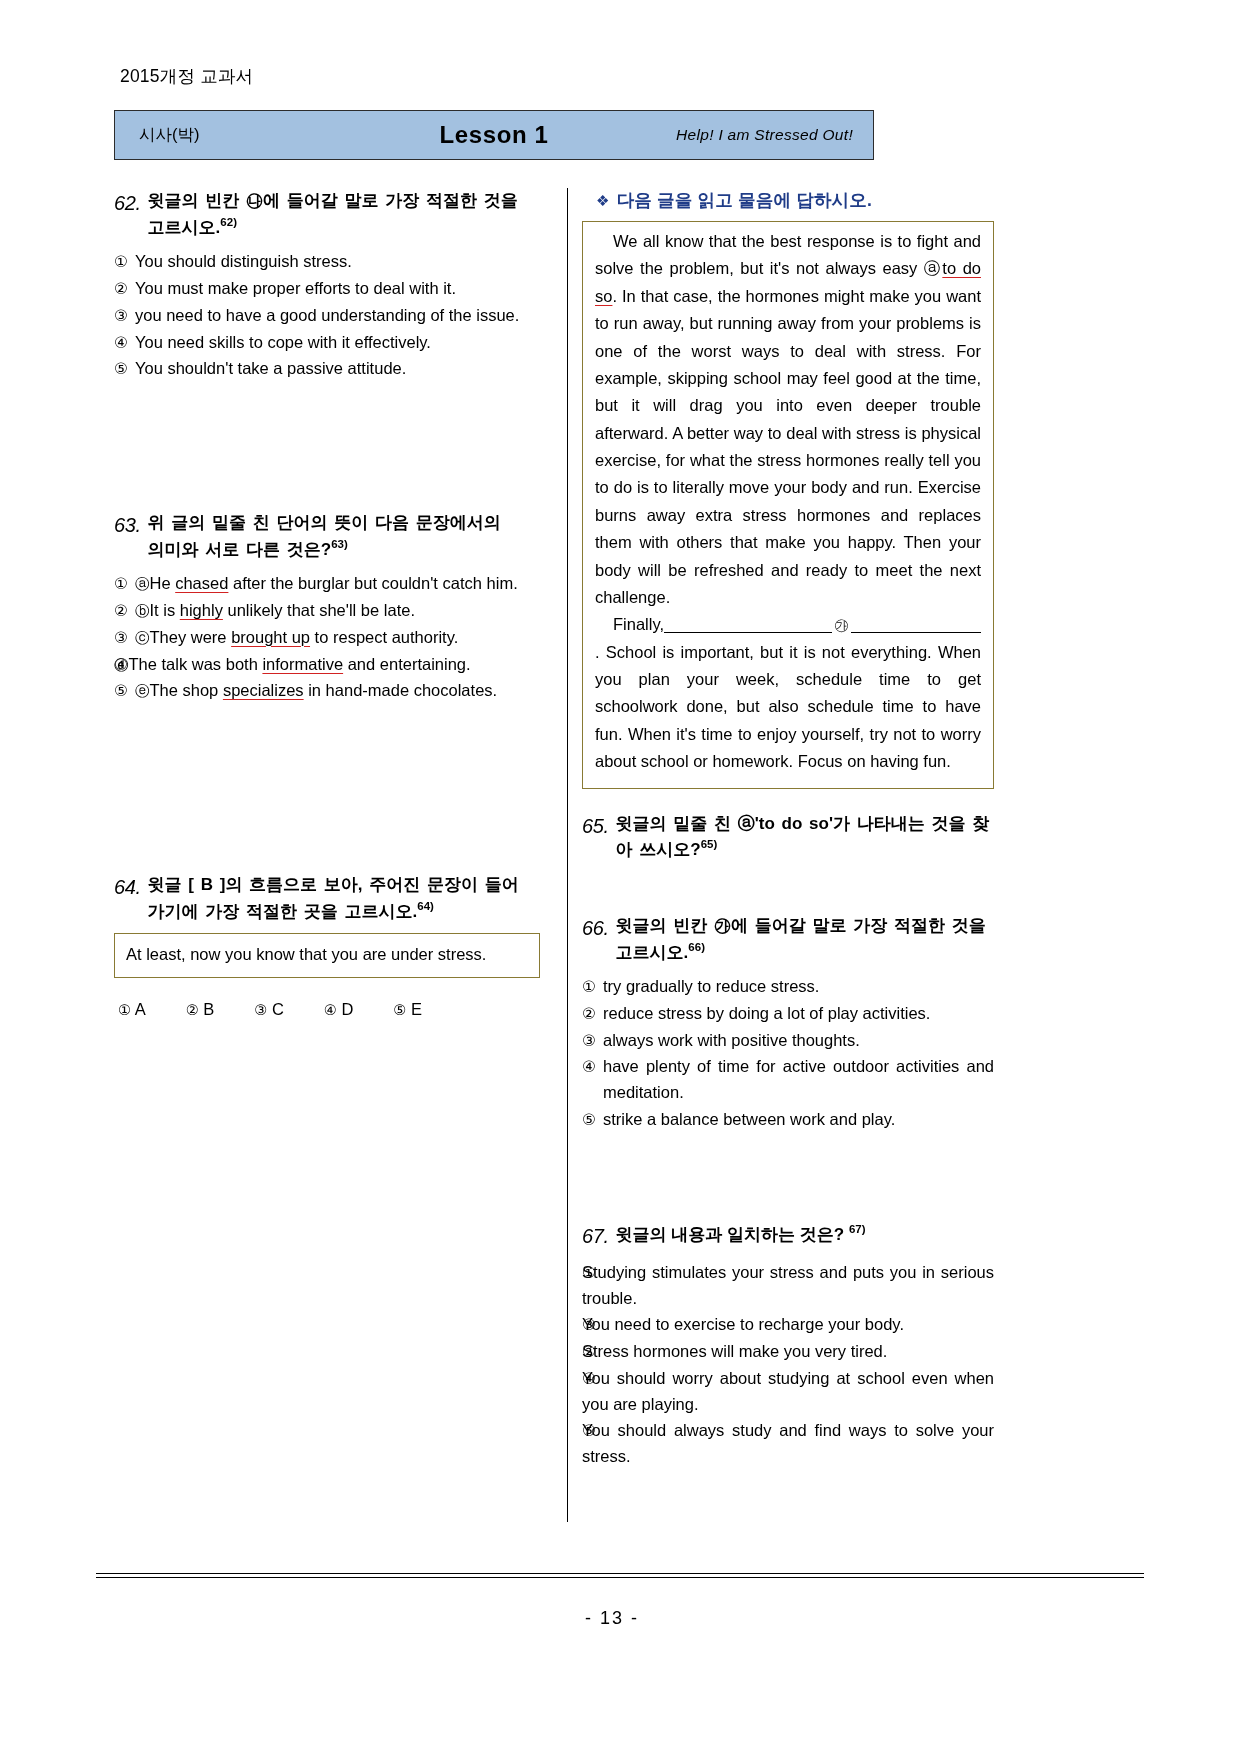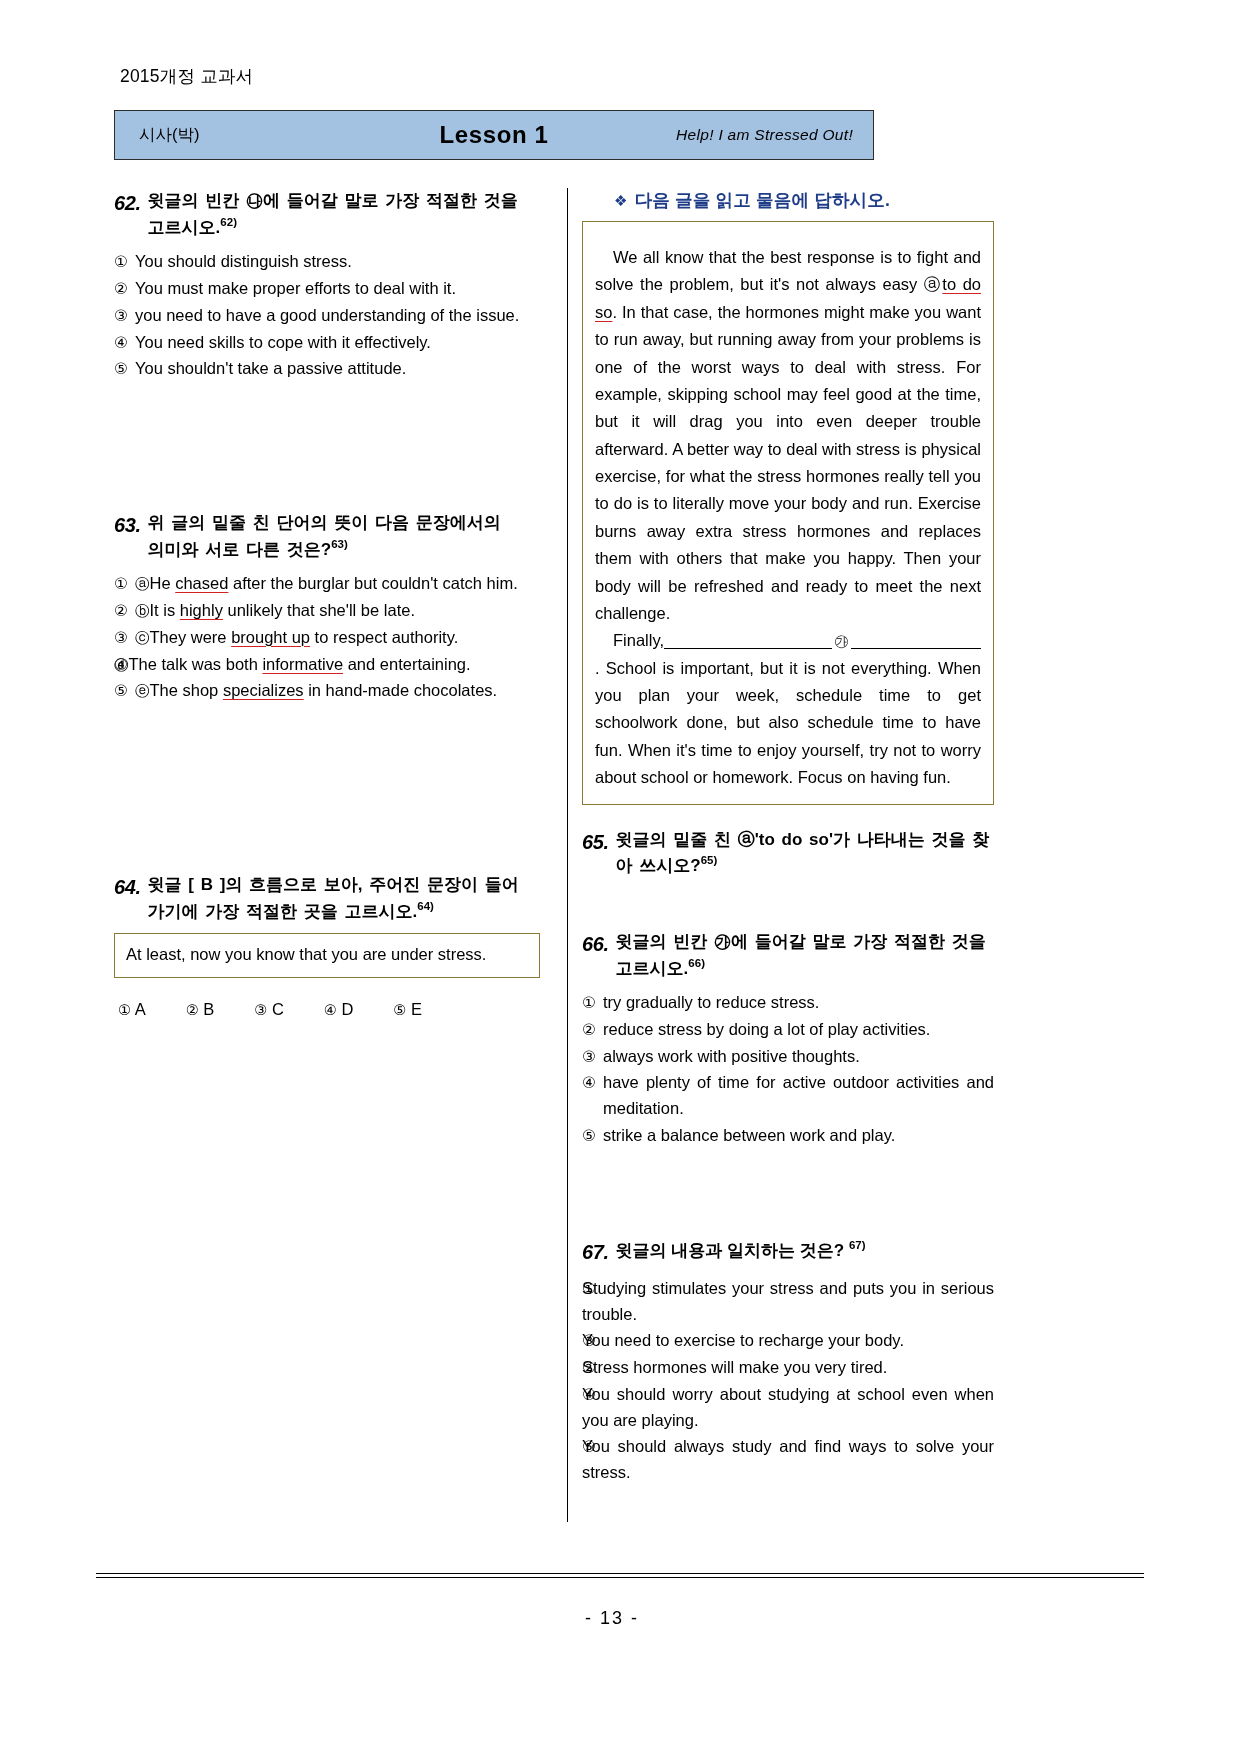--- a/index.html
+++ b/index.html
@@ -90,21 +90,21 @@
   }
   .q-head {
     display: flex;
     align-items: flex-start;
     font-size: 17px;
     font-weight: bold;
     line-height: 1.52;
   }
   .q-num {
     font-style: italic;
-    font-weight: bold;
+    font-weight: normal;
     font-size: 20px;
     margin-right: 7px;
     flex: 0 0 auto;
     letter-spacing: -.4px;
   }
   .q-text {
     text-align: justify;
     text-justify: inter-word;
     flex: 1 1 auto;
   }
@@ -160,29 +160,29 @@
     line-height: 1.62;
     text-align: justify;
     text-justify: inter-word;
   }
 
   
   .instruction {
     color: #1f3c88;
     font-weight: bold;
     font-size: 17.5px;
-    margin: 0 0 9px 32px;
+    margin: 0 0 9px 14px;
     letter-spacing: .2px;
   }
   .instruction .diamond { margin-right: 7px; font-size: 15px; }
 
   
   .passage {
     border: 1.7px solid #897a34;
-    padding: 22px 12px 12px 12px;
+    padding: 6px 12px 12px 12px;
     font-size: 16.5px;
     line-height: 1.66;
     text-align: justify;
     text-justify: inter-word;
     margin-bottom: 22px;
   }
   .passage p { margin: 0; }
   .passage p.indent { text-indent: 18px; }
   .blankline {
     display: inline-block;

